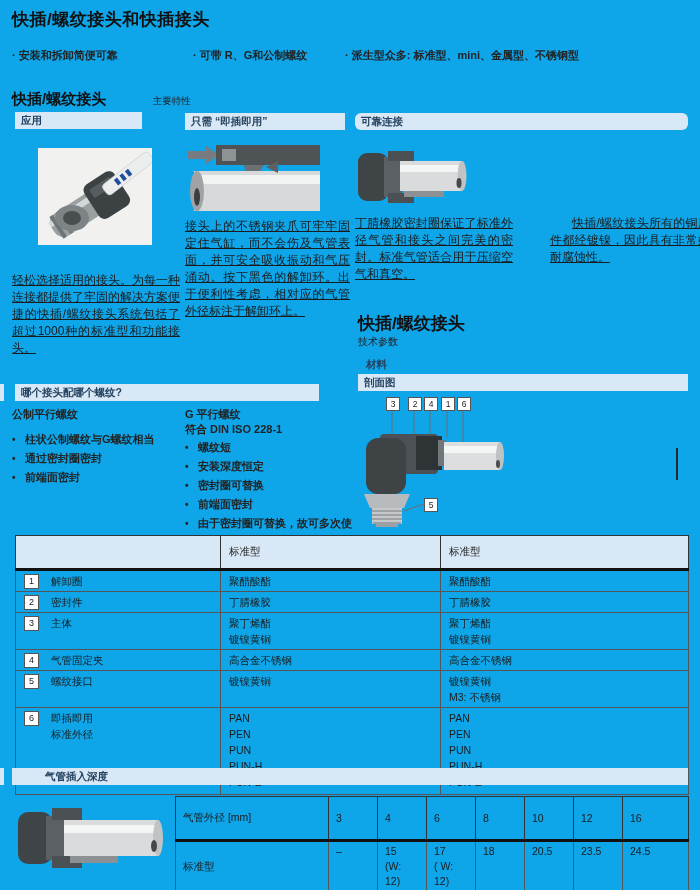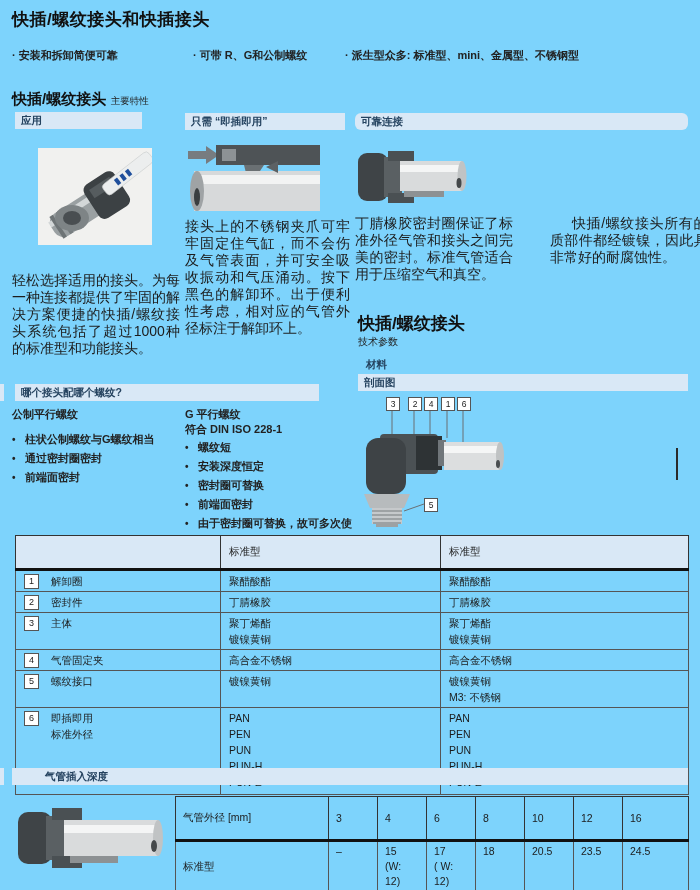--- a/index.html
+++ b/index.html
@@ -1,32 +1,32 @@
 <!DOCTYPE html>
 <html><head>
 <meta charset="utf-8">
 <style>
   html,body{margin:0;padding:0;background:#ffffff;}
-  .page{position:relative;width:700px;height:890px;background:#7dd3fc;overflow:hidden;
+  .page{position:relative;width:700px;height:890px;background:#0ea5e9;overflow:hidden;
         font-family:"Liberation Sans","DejaVu Sans",sans-serif;color:#1c1c1c;}
   .abs{position:absolute;}
   .title{left:12px;top:8px;font-size:17px;font-weight:700;color:#111;letter-spacing:.5px;}
   .top-bullets{left:12px;top:48px;width:680px;font-size:11px;font-weight:700;color:#222;}
   .top-bullets span.item{margin-right:0;}
   .tb1{position:absolute;left:0;top:0;}
   .tb2{position:absolute;left:181px;top:0;}
   .tb3{position:absolute;left:333px;top:0;}
   .top-bullets .item::before{content:"·  ";font-weight:700;}
   .sec-head{left:12px;top:90px;}
   .h2{font-size:15px;font-weight:700;color:#111;}
-  .h2sub{font-size:9.5px;color:#222;}
+  .h2sub{font-size:9.5px;color:#222;margin-left:42px;}
   .bar{position:absolute;height:17px;background:#d9e8f6;color:#24425f;font-size:10.5px;
        font-weight:700;line-height:17px;padding-left:6px;box-sizing:border-box;}
   .edge-mark{position:absolute;left:0;width:4px;height:17px;background:#d9e8f6;}
-  .para{position:absolute;font-size:14px;line-height:17px;color:#1c1c1c;text-align:justify;}
+  .para{position:absolute;font-size:12px;line-height:17px;color:#1c1c1c;text-align:justify;text-decoration:underline;}
   .photo-card{position:absolute;left:38px;top:148px;width:114px;height:97px;background:#f1f1ef;}
   .h2b{font-size:17px;font-weight:700;color:#111;}
   .h2bsub{font-size:10px;color:#222;}
   .lbl-bold{font-size:10.5px;font-weight:700;color:#24425f;}
   .subcol-title{position:absolute;font-size:11px;font-weight:700;color:#222;}
   .blist{position:absolute;font-size:11px;font-weight:600;color:#222;line-height:19px;}
   .blist div{position:relative;padding-left:13px;}
   .blist div::before{content:"•";position:absolute;left:0;top:0;font-size:10px;}
   
   .mat-table{position:absolute;left:15px;top:535px;border-collapse:collapse;table-layout:fixed;

